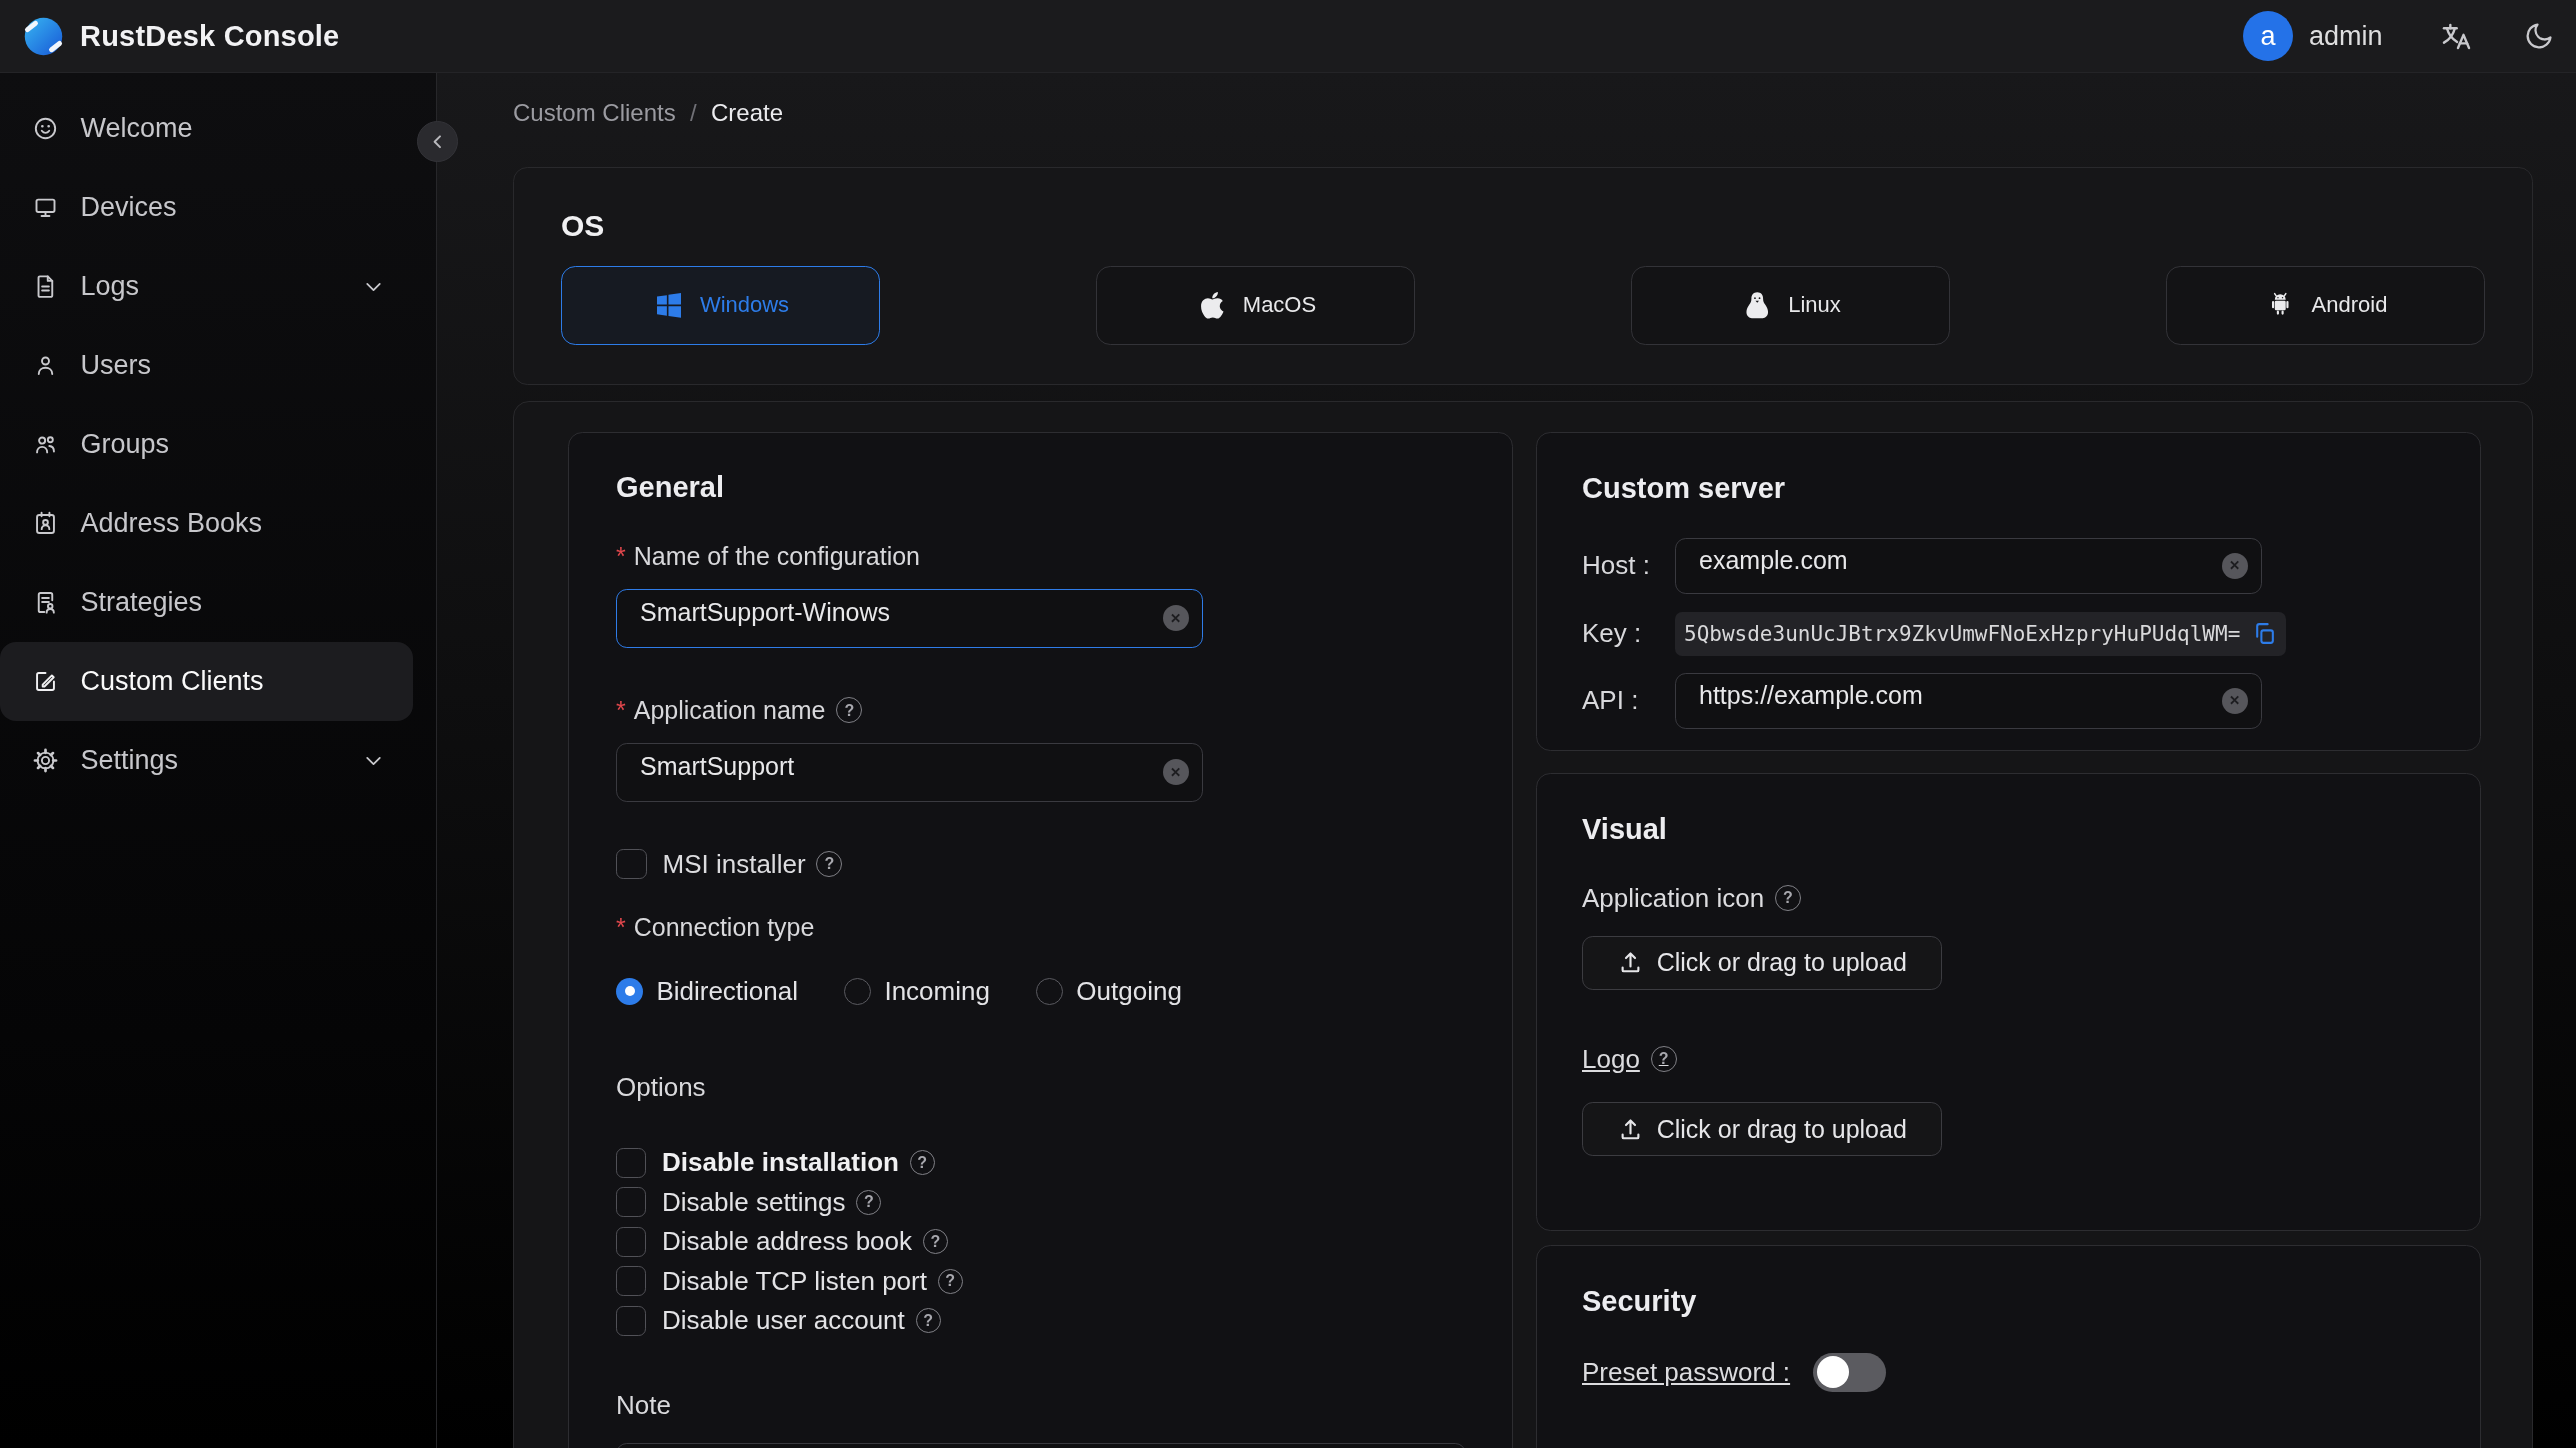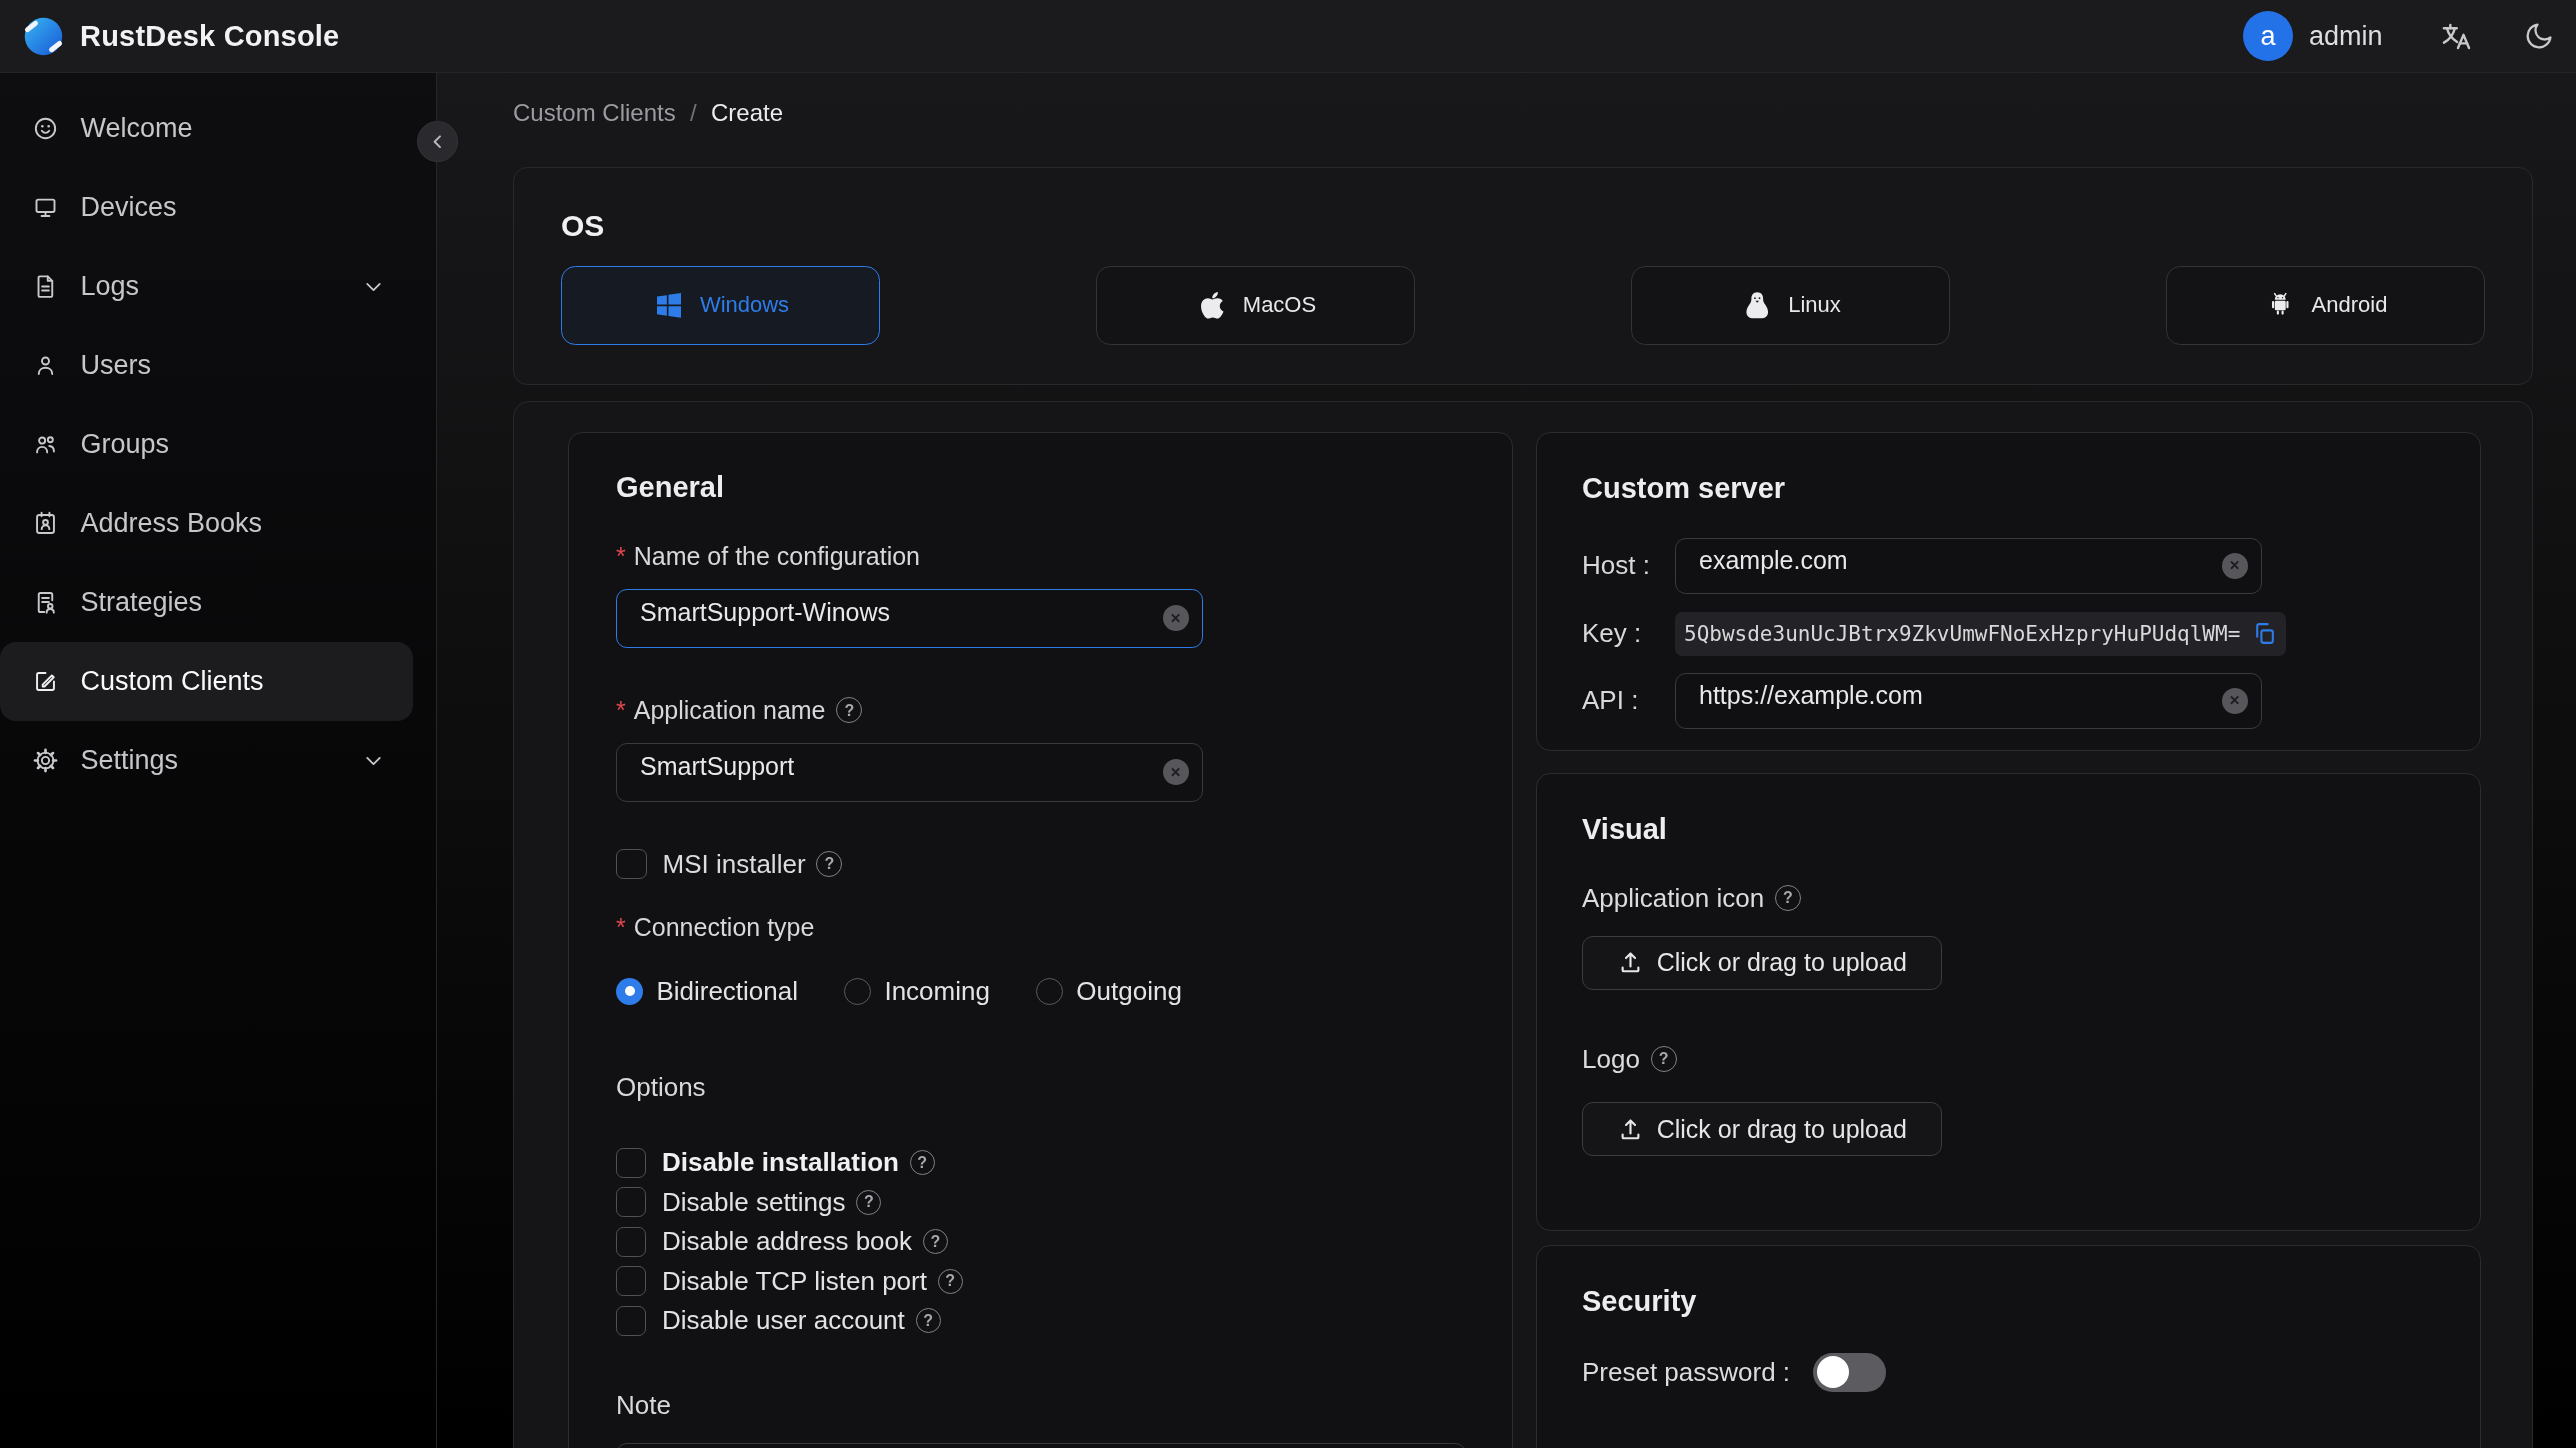--- a/index.html
+++ b/index.html
@@ -124,29 +124,29 @@
   .key-box { width:611px; height:44px; background:#232327; border-radius:7.2px;
     display:flex; align-items:center; padding:0 7.2px 0 9px; }
   .key-text { font-family:"DejaVu Sans Mono","Liberation Mono",monospace; font-size:21px;
     color:#d8d8da; white-space:nowrap; overflow:hidden; flex:1; }
   .copy-btn { width:29px; height:29px; display:flex; align-items:center; justify-content:center;
     border:none; background:transparent; cursor:pointer; flex:0 0 29px; }
 
   
   .visual-card { margin-top:21.5px; padding:39px 45px 74px 45px; }
   .vis-label { margin-top:38px; display:flex; align-items:center; font-size:26px; color:#dcdcdf; }
-  .vis-label.logo { margin-top:49px; }
+  .vis-label.logo { margin-top:49px;text-decoration:underline; }
   .upload-btn { margin-top:22.4px; width:360px; height:54px; border:1.8px solid #3c3c41;
     border-radius:10.8px; background:#151517; display:flex; align-items:center; justify-content:center;
     gap:12.5px; color:#e6e6e9; font-size:25px; cursor:pointer; }
 
   
   .security-card { margin-top:13.4px; padding:39px 45px 70px 45px; }
   .sec-row { margin-top:36px; display:flex; align-items:center; }
-  .sec-label { font-size:26px; color:#dcdcdf; margin-right:23px; }
+  .sec-label { font-size:26px; color:#dcdcdf; margin-right:23px;text-decoration:underline; }
   .toggle { width:73px; height:39px; border-radius:20px; background:#5b5b60; position:relative; cursor:pointer; }
   .toggle .knob { position:absolute; left:3.6px; top:3.6px; width:32px; height:32px;
     border-radius:50%; background:#fff; }
 
   svg.stroke-ico { stroke:#c9c9cd; fill:none; stroke-width:1.7; stroke-linecap:round; stroke-linejoin:round; }
   .side-item.active svg.stroke-ico { stroke:#f0f0f2; }
 </style>
 </head>
 <body>
 

